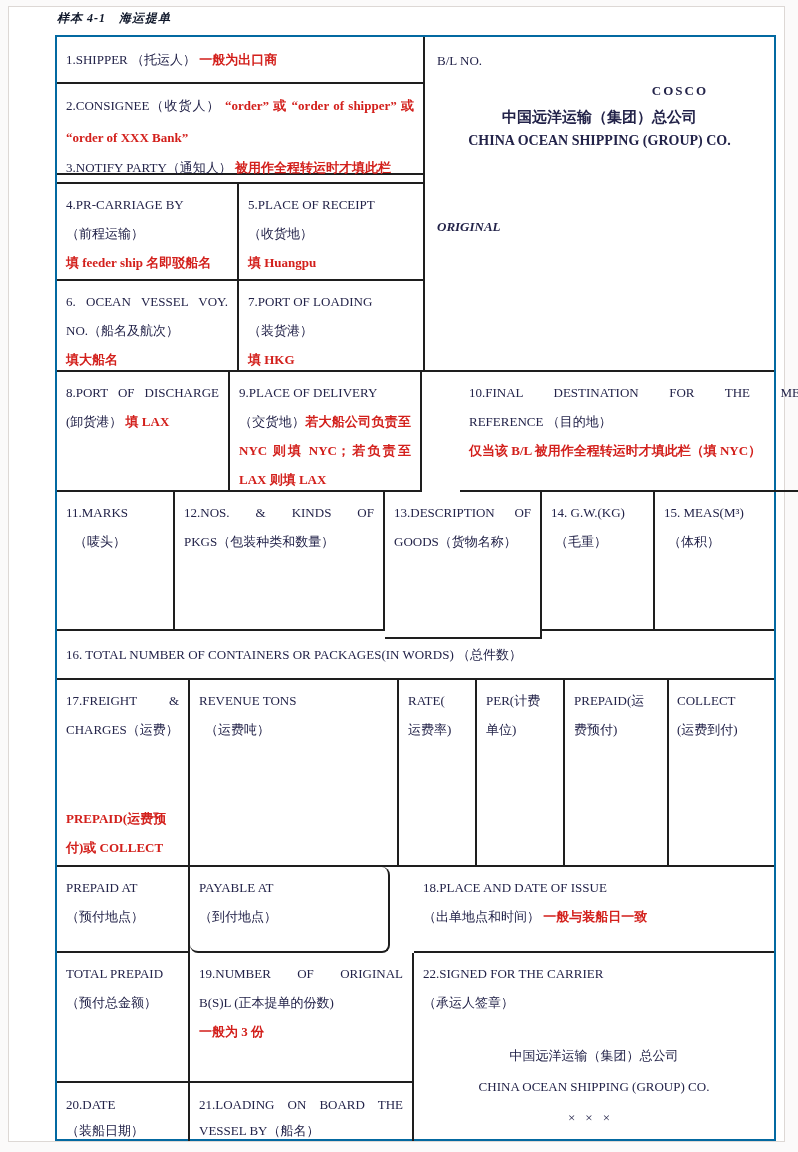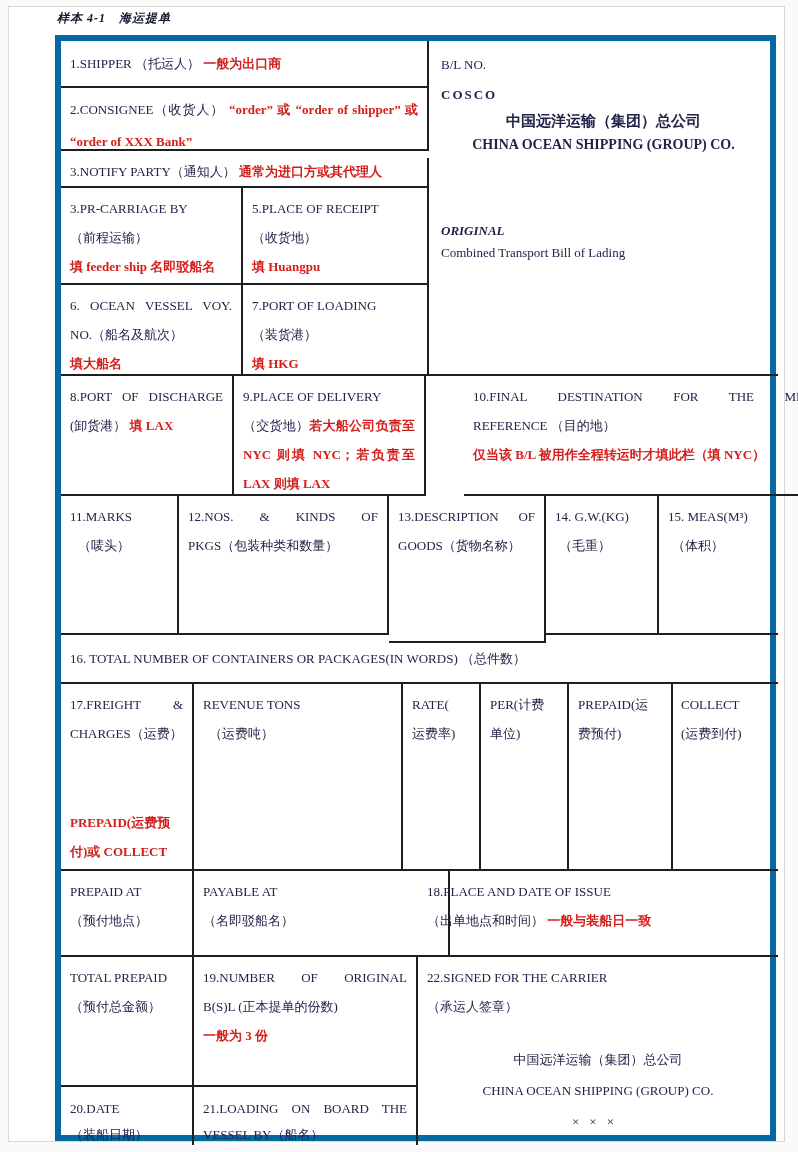--- a/index.html
+++ b/index.html
@@ -13,37 +13,37 @@
     border:1px solid #ddd8d5;background:#fff;pointer-events:none;
   }
   .doc-title{
     position:absolute;left:57px;top:10px;
     font-size:12px;font-weight:bold;color:#0f172a;letter-spacing:1px;
     white-space:pre;
     font-style:italic;
   }
   .bl-table{
     position:absolute;left:55px;top:35px;width:721px;height:1106px;
-    box-sizing:border-box;border:6px solid #0369a1;background:#fff;
+    box-sizing:border-box;border:2px solid #0369a1;background:#fff;
   }
   .cell{
     position:absolute;box-sizing:border-box;
     border-right:2px solid #1e1e1e;border-bottom:2px solid #1e1e1e;
     padding:6px 9px;color:#232349;font-size:13px;line-height:29px;
     overflow:hidden;
   }
   .er{border-right:none;}
   .eb{border-bottom:none;}
   .note{color:#d3201c;font-weight:bold;}
   .jl{text-align:justify;text-align-last:justify;}
   .just{text-align:justify;}
   .line{display:block;}
   
   .bl-no{margin-top:8px;}
-  .bl-brand{text-align:left;padding-right:54px;font-weight:600;letter-spacing:2px;margin-top:10px;}
+  .bl-brand{text-align:right;padding-right:54px;font-weight:600;letter-spacing:2px;margin-top:10px;}
   .bl-cn{text-align:center;font-weight:bold;font-size:15px;margin-top:6px;}
   .bl-en{text-align:center;font-weight:bold;font-size:14px;margin-top:4px;}
   .bl-orig{font-style:italic;font-weight:600;margin-top:66px;}
   .bl-doc{margin-top:2px;}
   .c22{display:flex;flex-direction:column;}
   .sig-block{margin-top:auto;text-align:center;line-height:31px;padding-bottom:2px;}
   .sig-x{letter-spacing:10px;}
   .tight{line-height:26px;padding-top:9px;}
   .note-17{display:block;margin-top:60px;}
 </style>
@@ -54,32 +54,32 @@
 
 <div class="doc-title">样本 4-1　海运提单</div>
 
 <div class="bl-table">
 
   <div class="cell" style="left:0;top:0;width:368px;height:47px;line-height:33px;">
     <span>1.SHIPPER （托运人）</span>
     <span class="note">一般为出口商</span>
   </div>
 
-  <div class="cell just" style="left:0;top:47px;width:368px;height:63px;line-height:32px;">
+  <div class="cell just" style="left:0;top:47px;width:368px;height:91px;line-height:32px;">
     <span>2.CONSIGNEE（收货人）</span>
     <span class="note">“order” 或 “order of shipper” 或 “order of XXX Bank”</span>
   </div>
 
   <div class="cell" style="left:0;top:117px;width:368px;height:30px;line-height:20px;padding-top:4px;">
     <span>3.NOTIFY PARTY（通知人）</span>
-    <span class="note">通常为进口方或其代理人</span>
+    <span class="note">被用作全程转运时才填此栏</span>
   </div>
 
   <div class="cell" style="left:0;top:147px;width:182px;height:97px;">
-    <span class="line">3.PR-CARRIAGE BY</span>
+    <span class="line">4.PR-CARRIAGE BY</span>
     <span class="line">（前程运输）</span>
     <span class="line note">填 feeder ship 名即驳船名</span>
   </div>
   <div class="cell" style="left:182px;top:147px;width:186px;height:97px;">
     <span class="line">5.PLACE OF RECEIPT</span>
     <span class="line">（收货地）</span>
     <span class="line note">填 Huangpu</span>
   </div>
 
   <div class="cell" style="left:0;top:244px;width:182px;height:91px;">
@@ -106,21 +106,20 @@
     <span class="line">REFERENCE （目的地）</span>
     <span class="line note">仅当该 B/L 被用作全程转运时才填此栏（填 NYC）</span>
   </div>
 
   <div class="cell er" style="left:368px;top:0;width:349px;height:335px;padding:6px 12px;line-height:20px;">
     <div class="bl-no">B/L NO.</div>
     <div class="bl-brand">COSCO</div>
     <div class="bl-cn">中国远洋运输（集团）总公司</div>
     <div class="bl-en">CHINA OCEAN SHIPPING (GROUP) CO.</div>
     <div class="bl-orig">ORIGINAL</div>
-    <div class="bl-doc">Combined Transport Bill of Lading</div>
   </div>
 
   <div class="cell" style="left:0;top:455px;width:118px;height:139px;">
     <span class="line">11.MARKS</span>
     <span class="line" style="text-indent:8px;">（唛头）</span>
   </div>
   <div class="cell" style="left:118px;top:455px;width:210px;height:139px;">
     <span class="line jl">12.NOS. &amp; KINDS OF</span>
     <span class="line">PKGS（包装种类和数量）</span>
   </div>
@@ -164,23 +163,23 @@
   </div>
   <div class="cell er" style="left:612px;top:643px;width:105px;height:187px;padding-left:8px;">
     <span class="line">COLLECT</span>
     <span class="line">(运费到付)</span>
   </div>
 
   <div class="cell" style="left:0;top:830px;width:133px;height:86px;">
     <span class="line">PREPAID AT</span>
     <span class="line">（预付地点）</span>
   </div>
-  <div class="cell" style="left:133px;top:830px;width:256px;height:86px;">
+  <div class="cell" style="left:133px;top:830px;width:200px;height:86px;border-radius:8px;">
     <span class="line">PAYABLE AT</span>
-    <span class="line">（名即驳船名）</span>
+    <span class="line">（到付地点）</span>
   </div>
   <div class="cell er" style="left:357px;top:830px;width:360px;height:86px;">
     <span class="line">18.PLACE AND DATE OF ISSUE</span>
     <span class="line"><span>（出单地点和时间）</span> <span class="note">一般与装船日一致</span></span>
   </div>
 
   <div class="cell" style="left:0;top:916px;width:133px;height:130px;">
     <span class="line">TOTAL PREPAID</span>
     <span class="line">（预付总金额）</span>
   </div>

